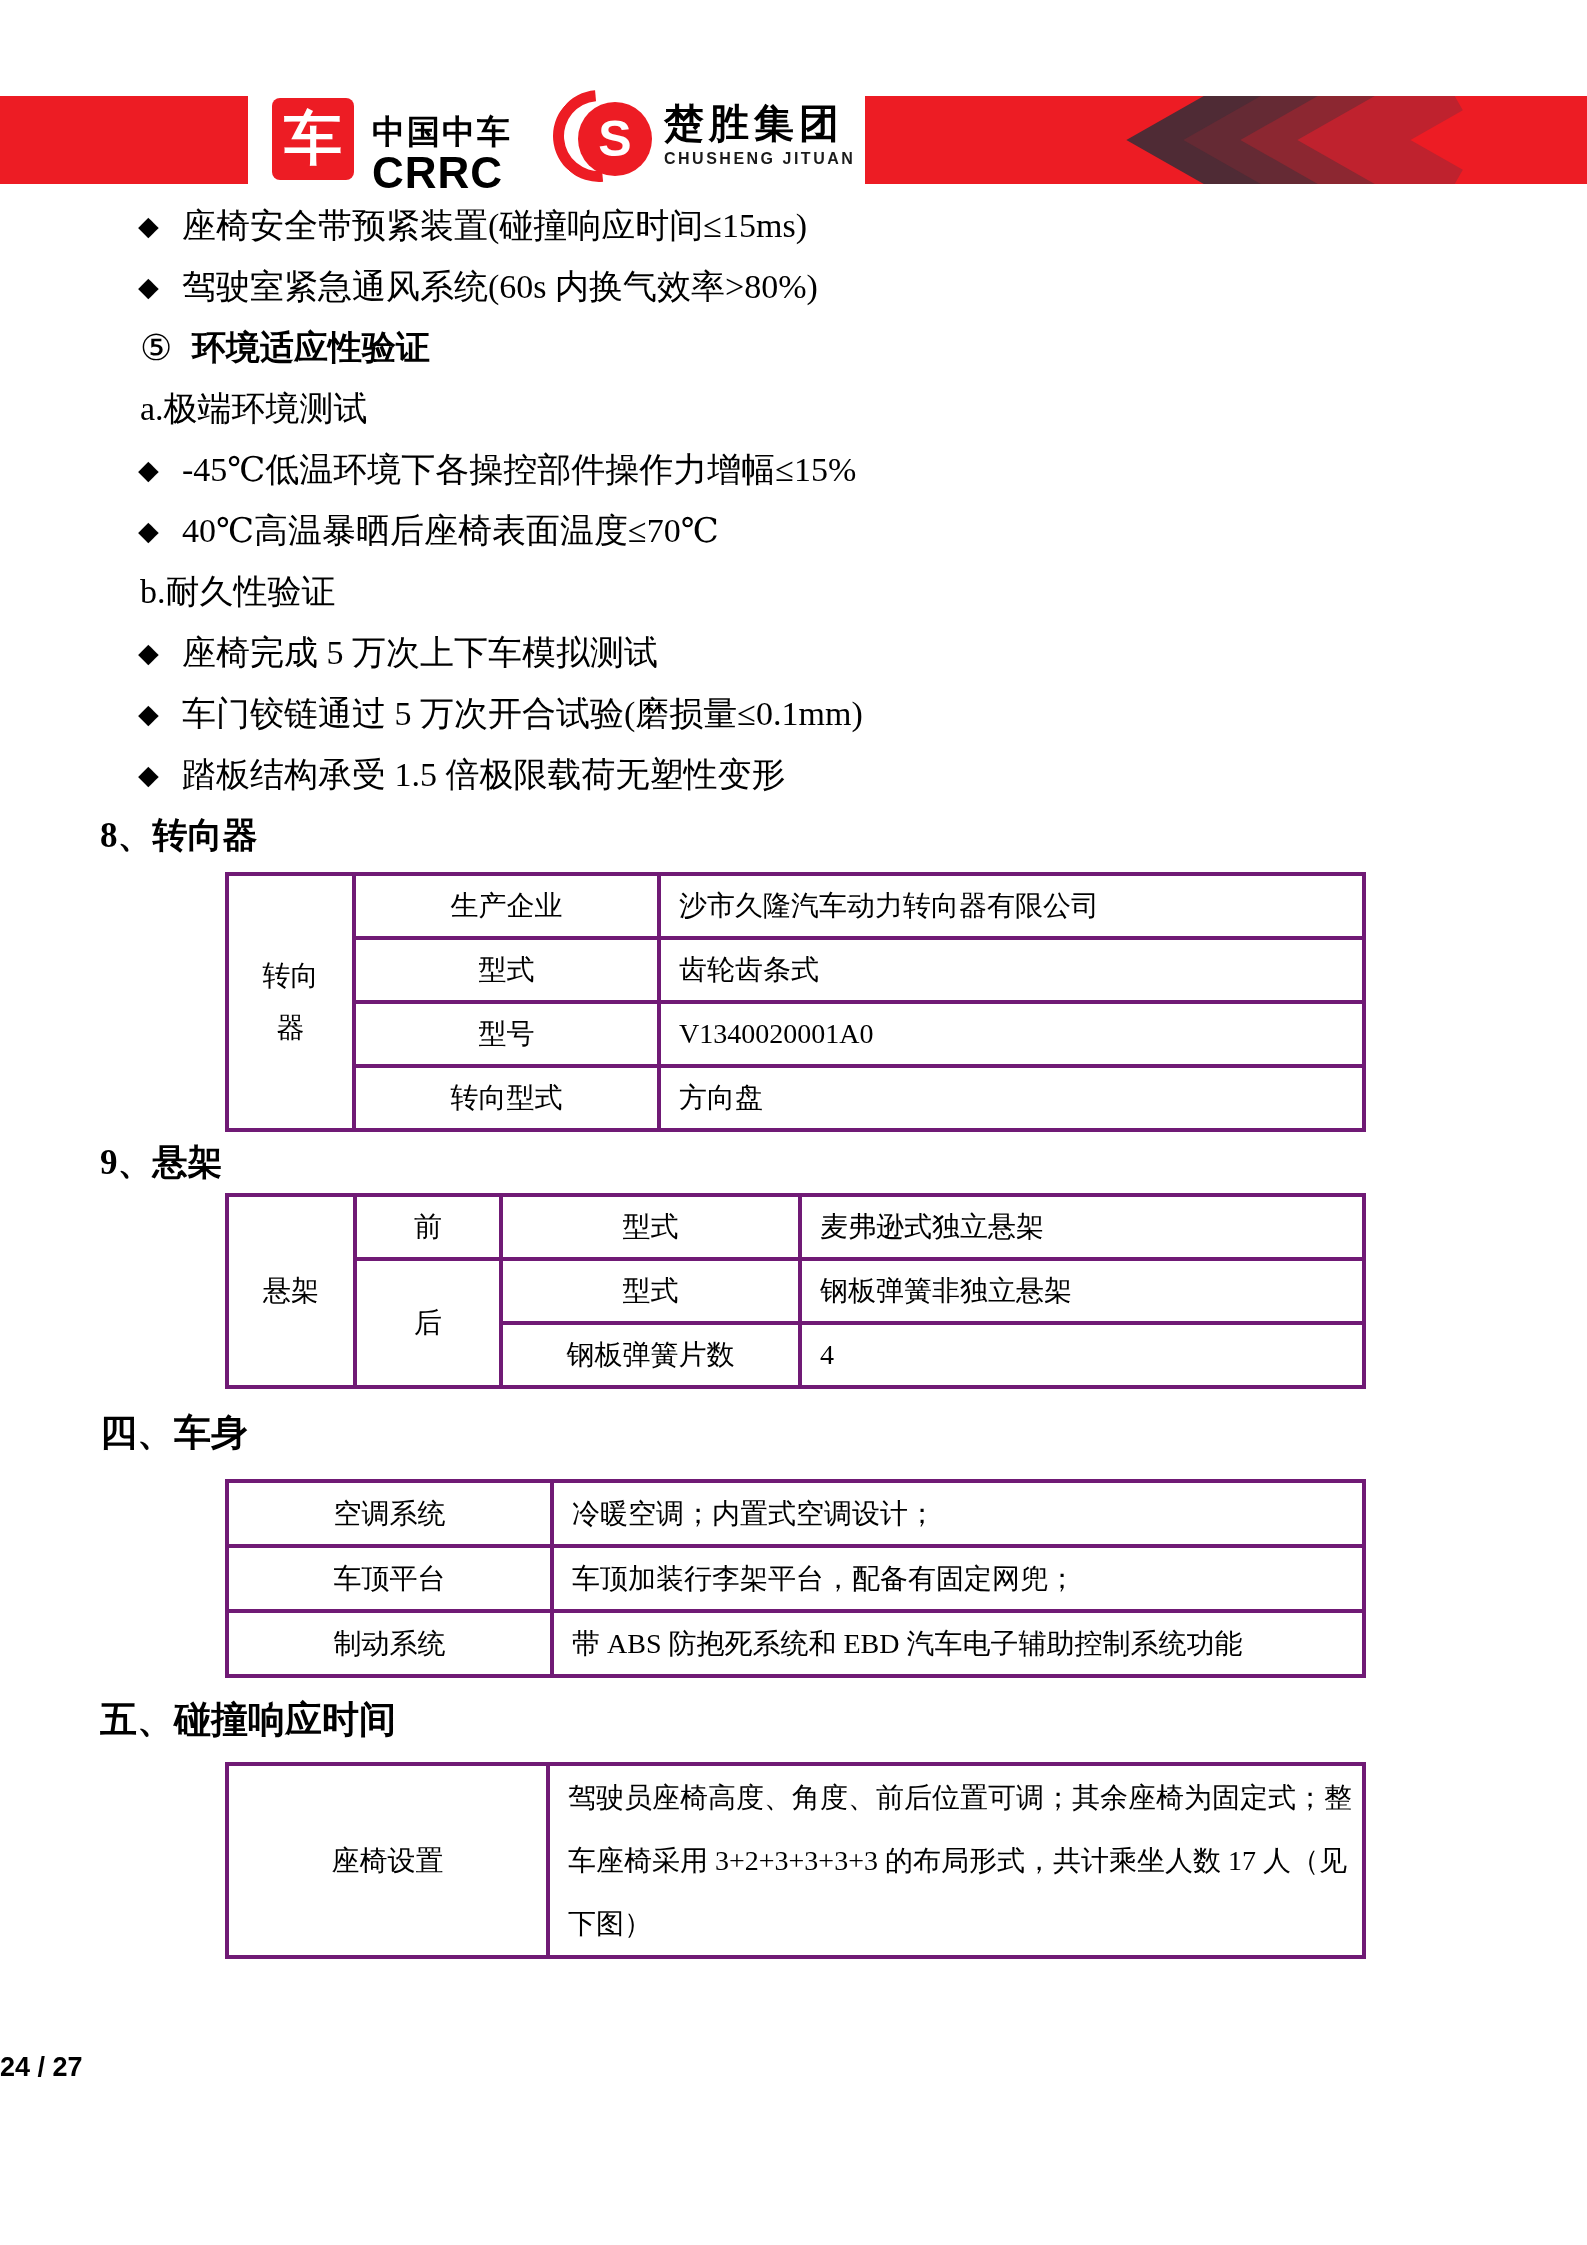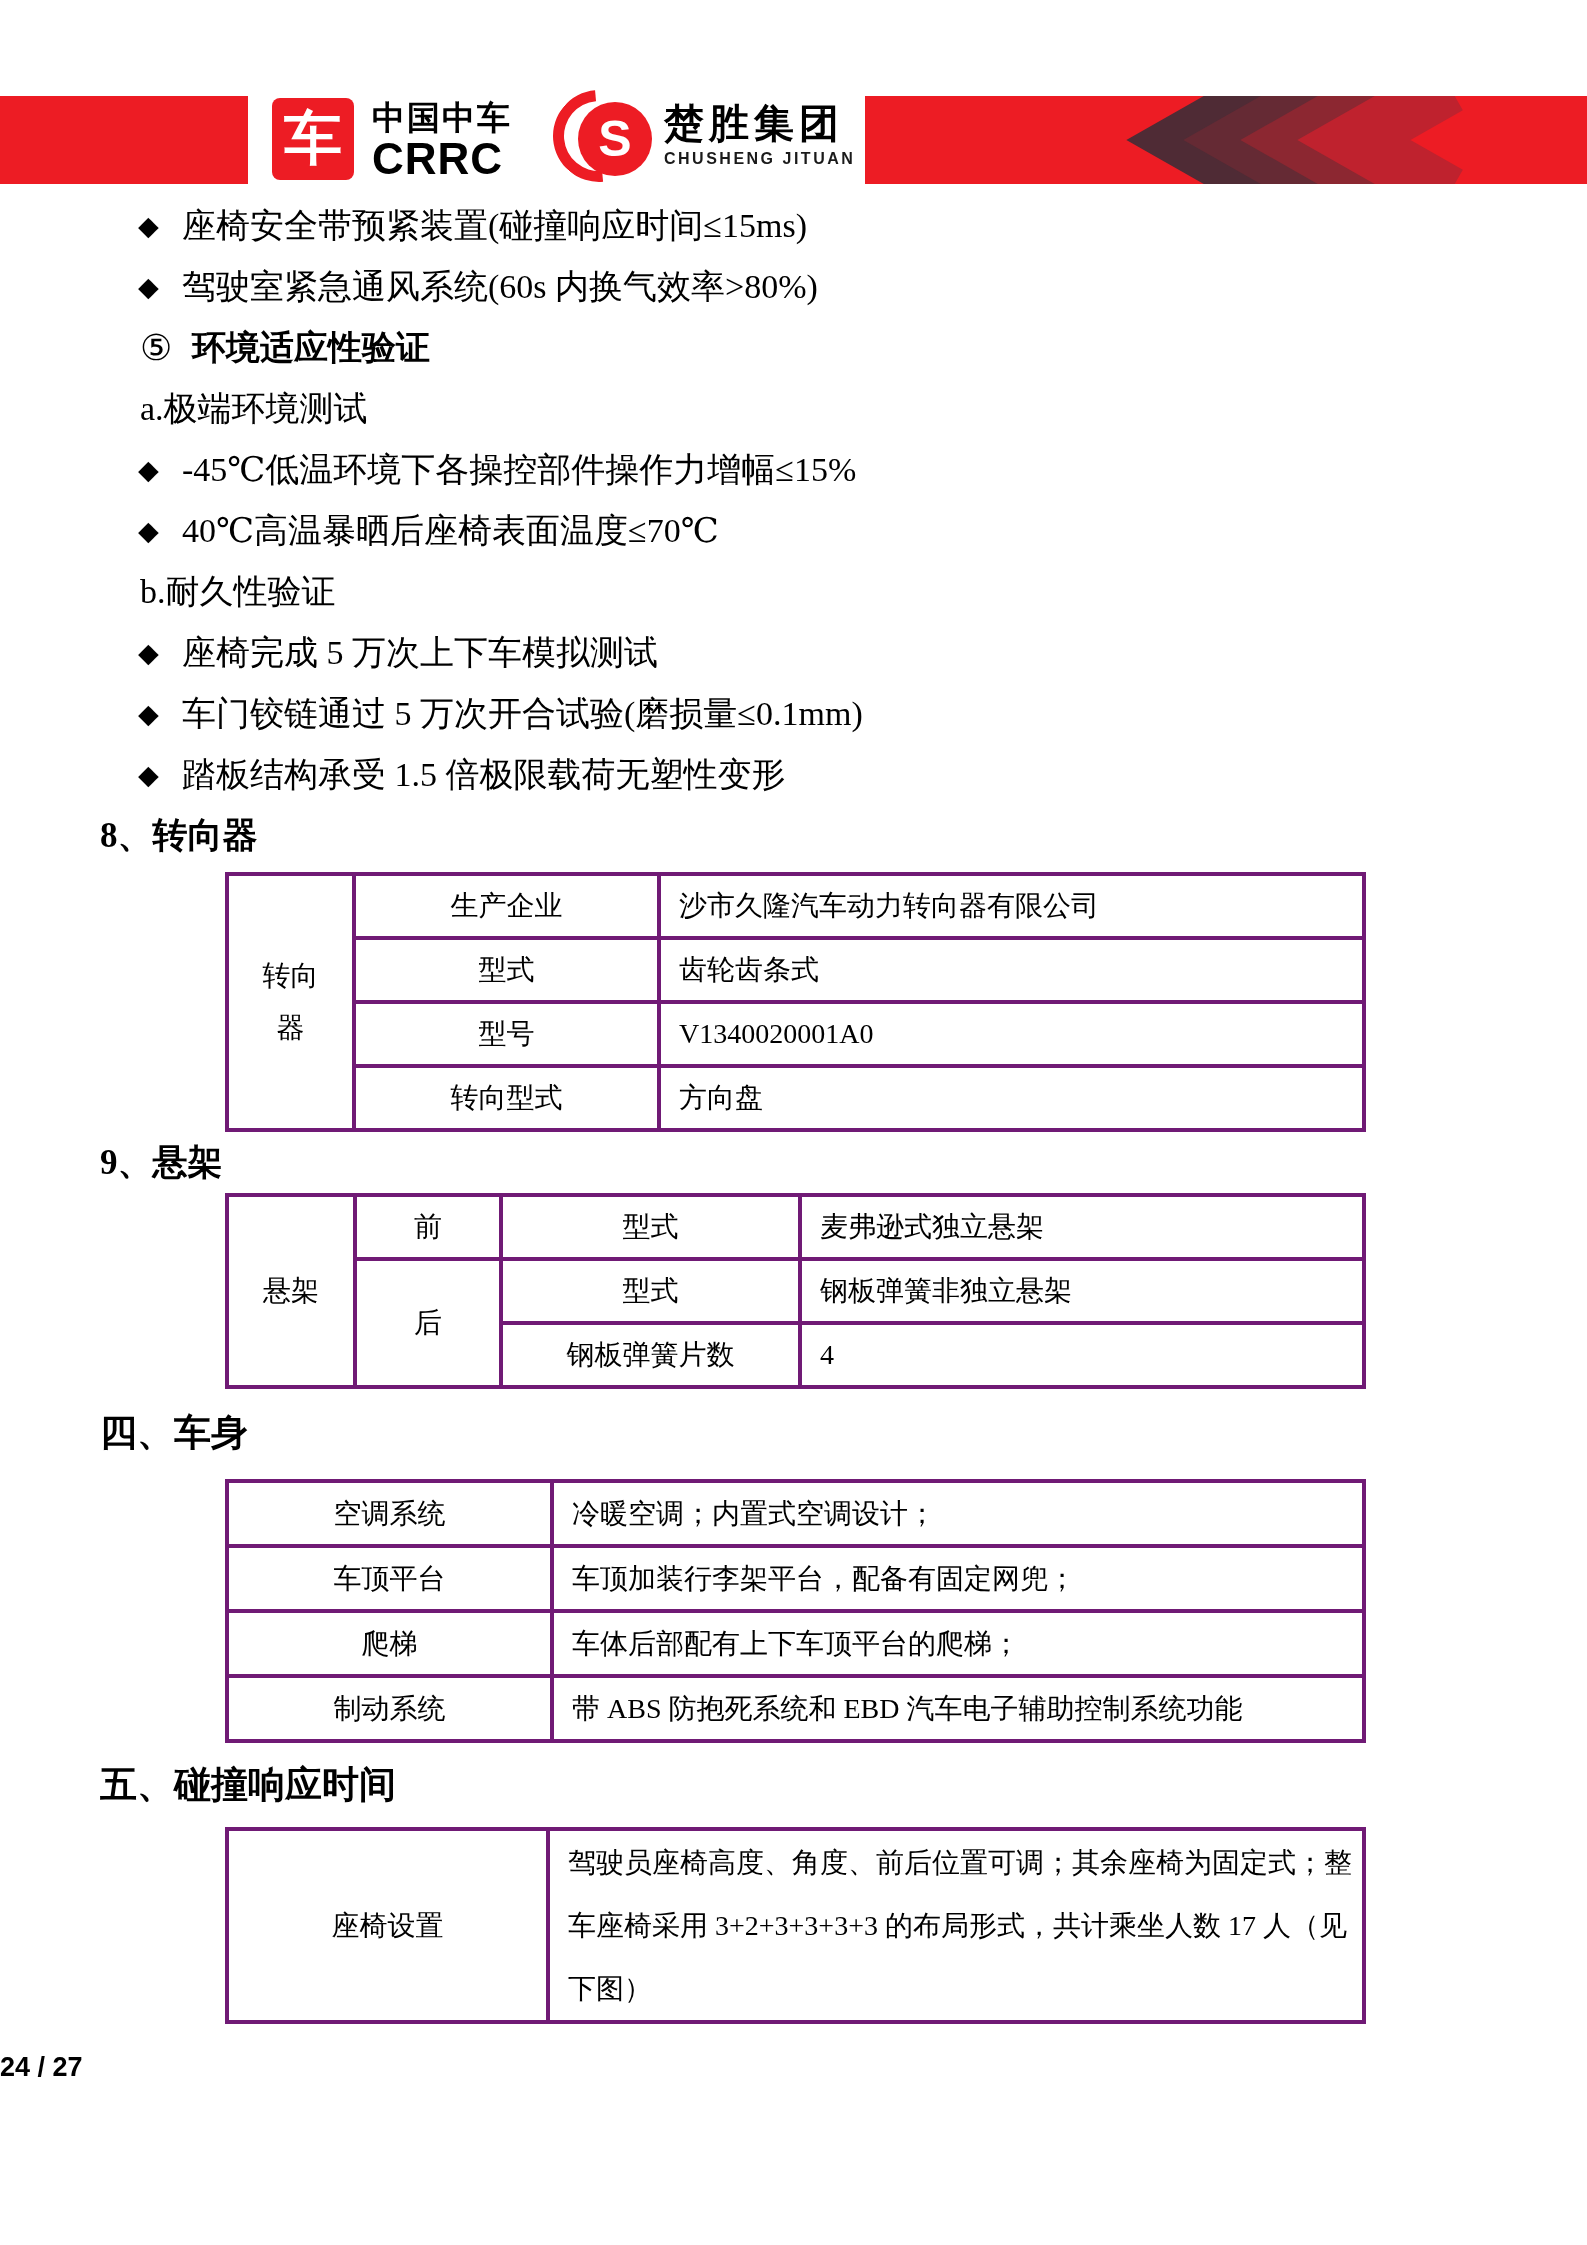--- a/index.html
+++ b/index.html
@@ -15,21 +15,21 @@
   .hdr-band{position:absolute;top:96px;height:88px;background:var(--red);}
   .band-left{left:0;width:248px;}
   .band-right{left:865px;width:722px;overflow:hidden;}
   .band-right svg{display:block;}
   .logo-row{position:absolute;top:96px;left:248px;width:617px;height:88px;}
   .crrc-emblem{
     position:absolute;left:24px;top:2px;width:82px;height:82px;background:var(--red);
     border-radius:8px;display:flex;align-items:center;justify-content:center;
     color:#fff;font-weight:bold;font-size:58px;font-family:"Liberation Sans",sans-serif;
   }
-  .crrc-text{position:absolute;left:124px;top:2px;width:150px;text-align:left;}
+  .crrc-text{position:absolute;left:124px;top:16px;width:150px;text-align:left;}
   .crrc-cn{font-size:33px;font-weight:bold;letter-spacing:2px;line-height:40px;font-family:"Liberation Sans",sans-serif;}
   .crrc-en{font-size:44px;font-weight:bold;letter-spacing:1px;line-height:42px;font-family:"Liberation Sans",sans-serif;}
   .cs-arc{
     position:absolute;left:305px;top:-6px;width:92px;height:92px;border-radius:50%;
     border:11px solid transparent;border-left-color:var(--red);border-bottom-color:var(--red);
     transform:rotate(40deg);box-sizing:border-box;
   }
   .cs-disc{
     position:absolute;left:330px;top:6px;width:74px;height:74px;border-radius:50%;
     background:var(--red);display:flex;align-items:center;justify-content:center;
@@ -202,24 +202,20 @@
     <tbody>
         <tr>
       <td>空调系统</td>
       <td class="val">冷暖空调；内置式空调设计；</td>
     </tr>
     <tr>
       <td>车顶平台</td>
       <td class="val">车顶加装行李架平台，配备有固定网兜；</td>
     </tr>
     <tr>
-      <td>爬梯</td>
-      <td class="val">车体后部配有上下车顶平台的爬梯；</td>
-    </tr>
-    <tr>
       <td>制动系统</td>
       <td class="val">带 ABS 防抱死系统和 EBD 汽车电子辅助控制系统功能</td>
     </tr>
   </tbody>
     </table>
 
   <div class="sec-h h-big mt10">五、碰撞响应时间</div>
   <table class="t4 mt10">
     <colgroup>
         <col style="width:321px">

